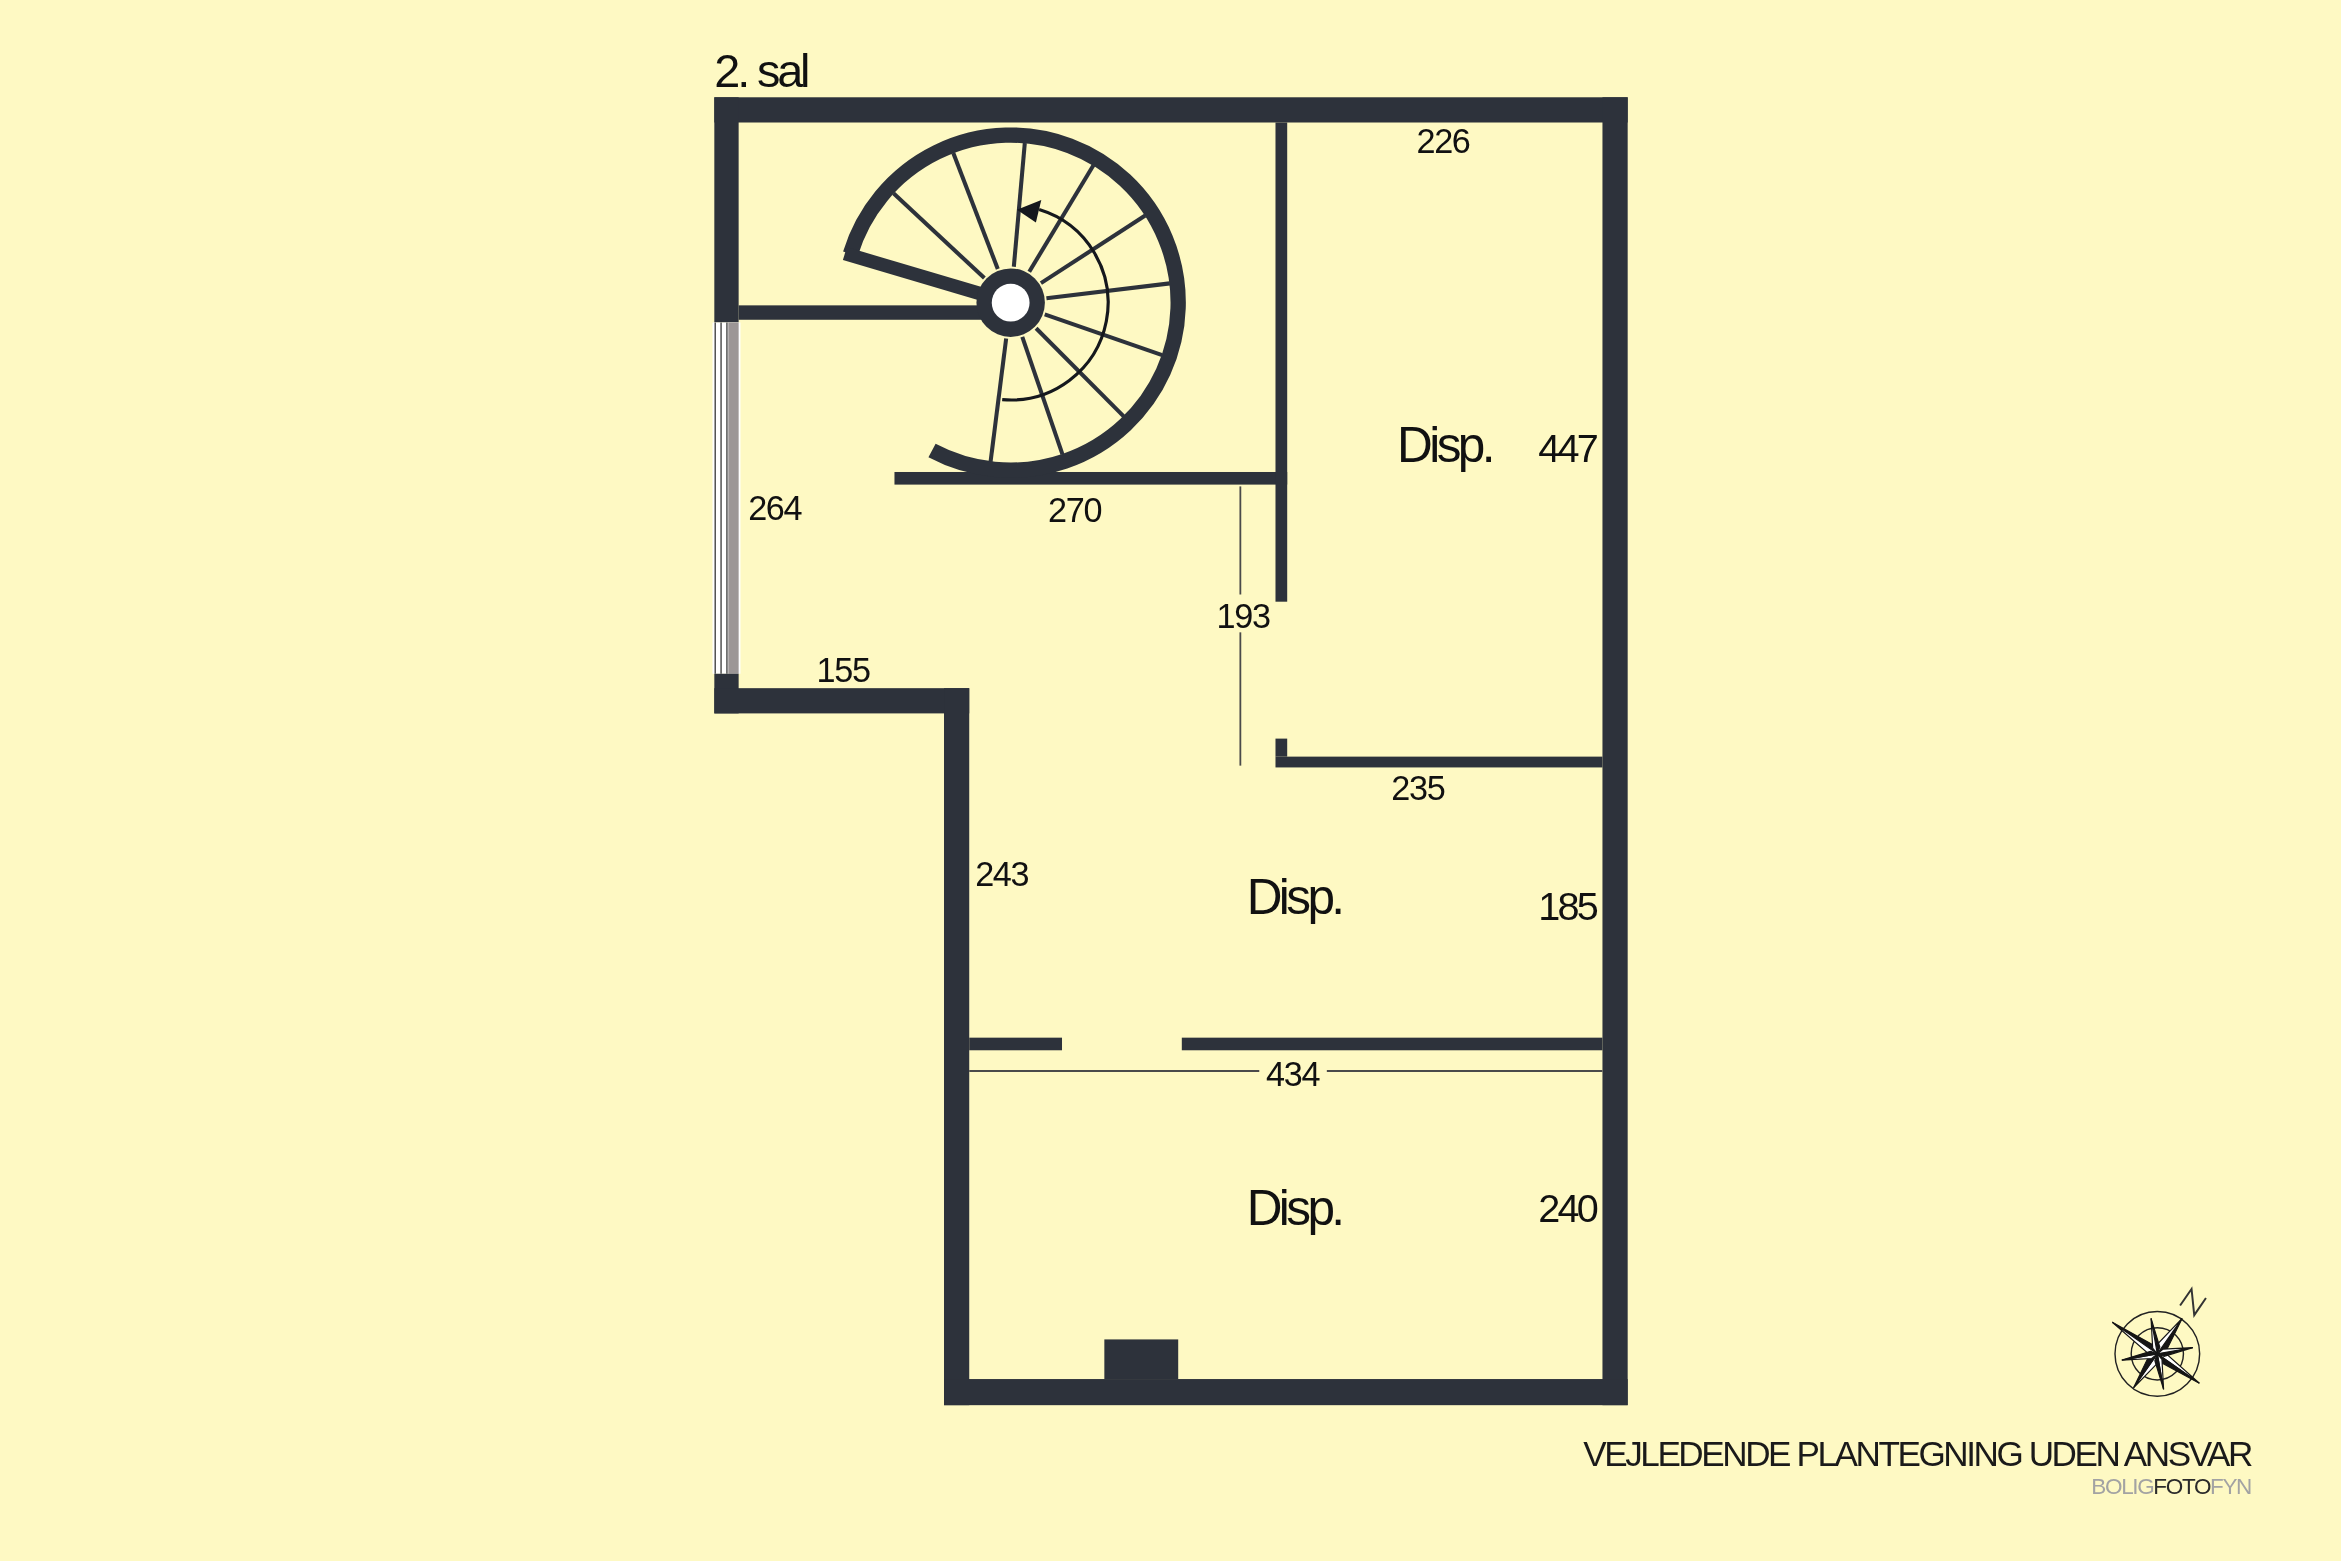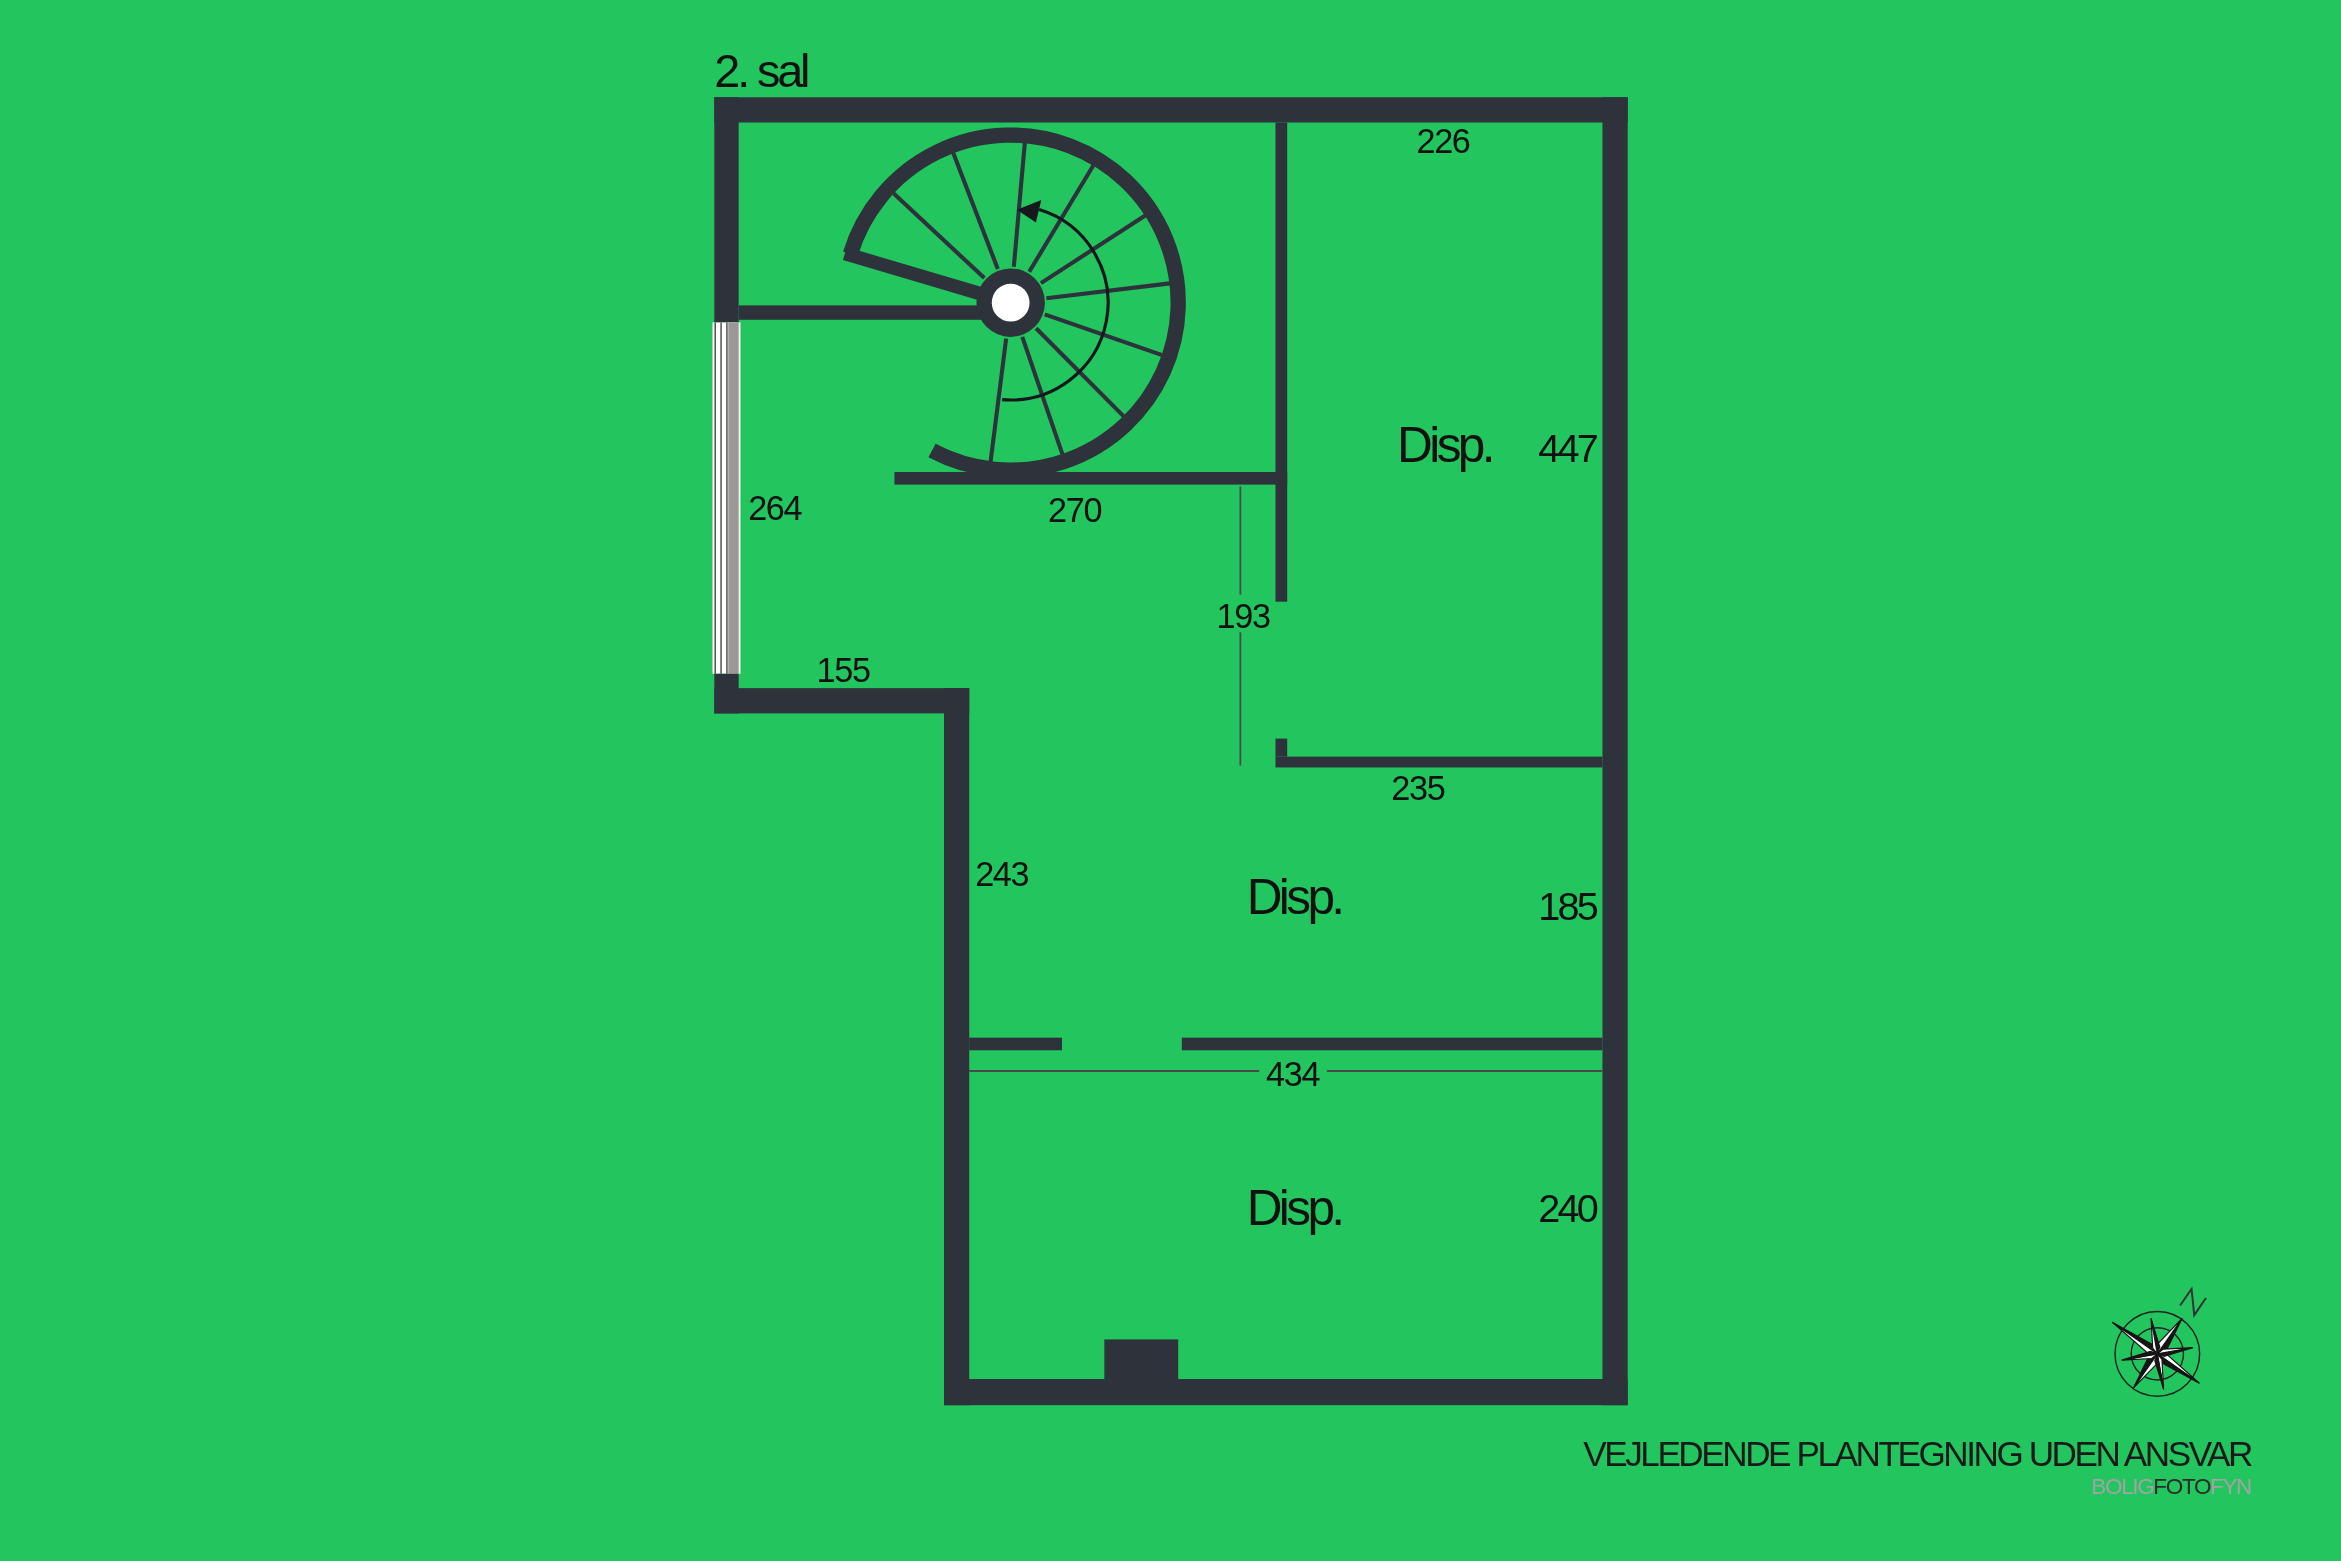--- a/index.html
+++ b/index.html
@@ -1,16 +1,16 @@
 <!DOCTYPE html>
 <html style="font-size:14.4px"><head>
 <meta charset="utf-8">
 <style>
   html,body{margin:0;padding:0;background:#ffffff;}
-  #page{position:relative;width:2342px;height:1561px;background:#22c55e;overflow:hidden;}
+  #page{position:relative;width:2342px;height:1561px;background:#fef9c3;overflow:hidden;}
   svg text{font-family:"Liberation Sans",sans-serif;}
 </style>
 </head>
 <body>
 <div id="page">
 <svg width="2342" height="1561" viewBox="0 0 2600 1733" xmlns="http://www.w3.org/2000/svg">
 
   <text x="793" y="97" font-size="52" letter-spacing="-3.5" fill="#111111">2. sal</text>
 
   <rect x="793" y="108" width="1014" height="28" fill="#2d323b"></rect>

